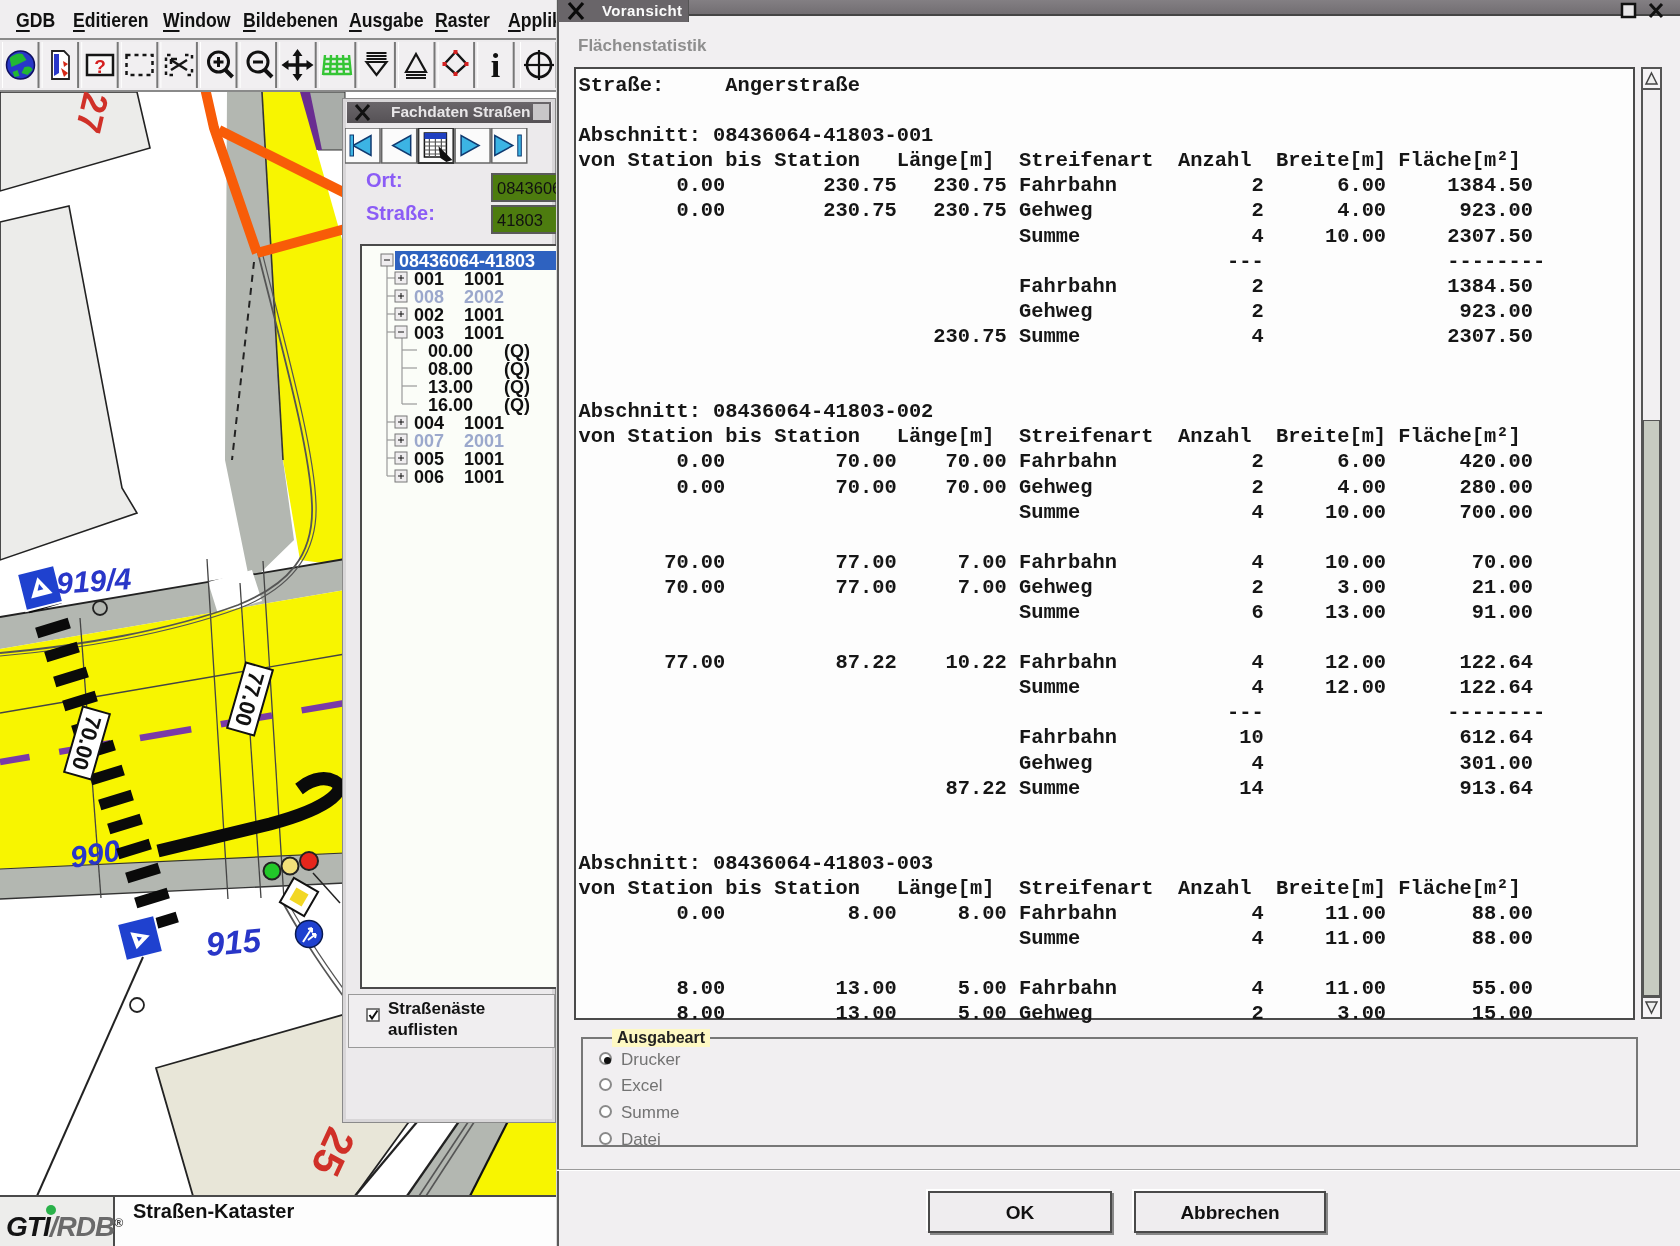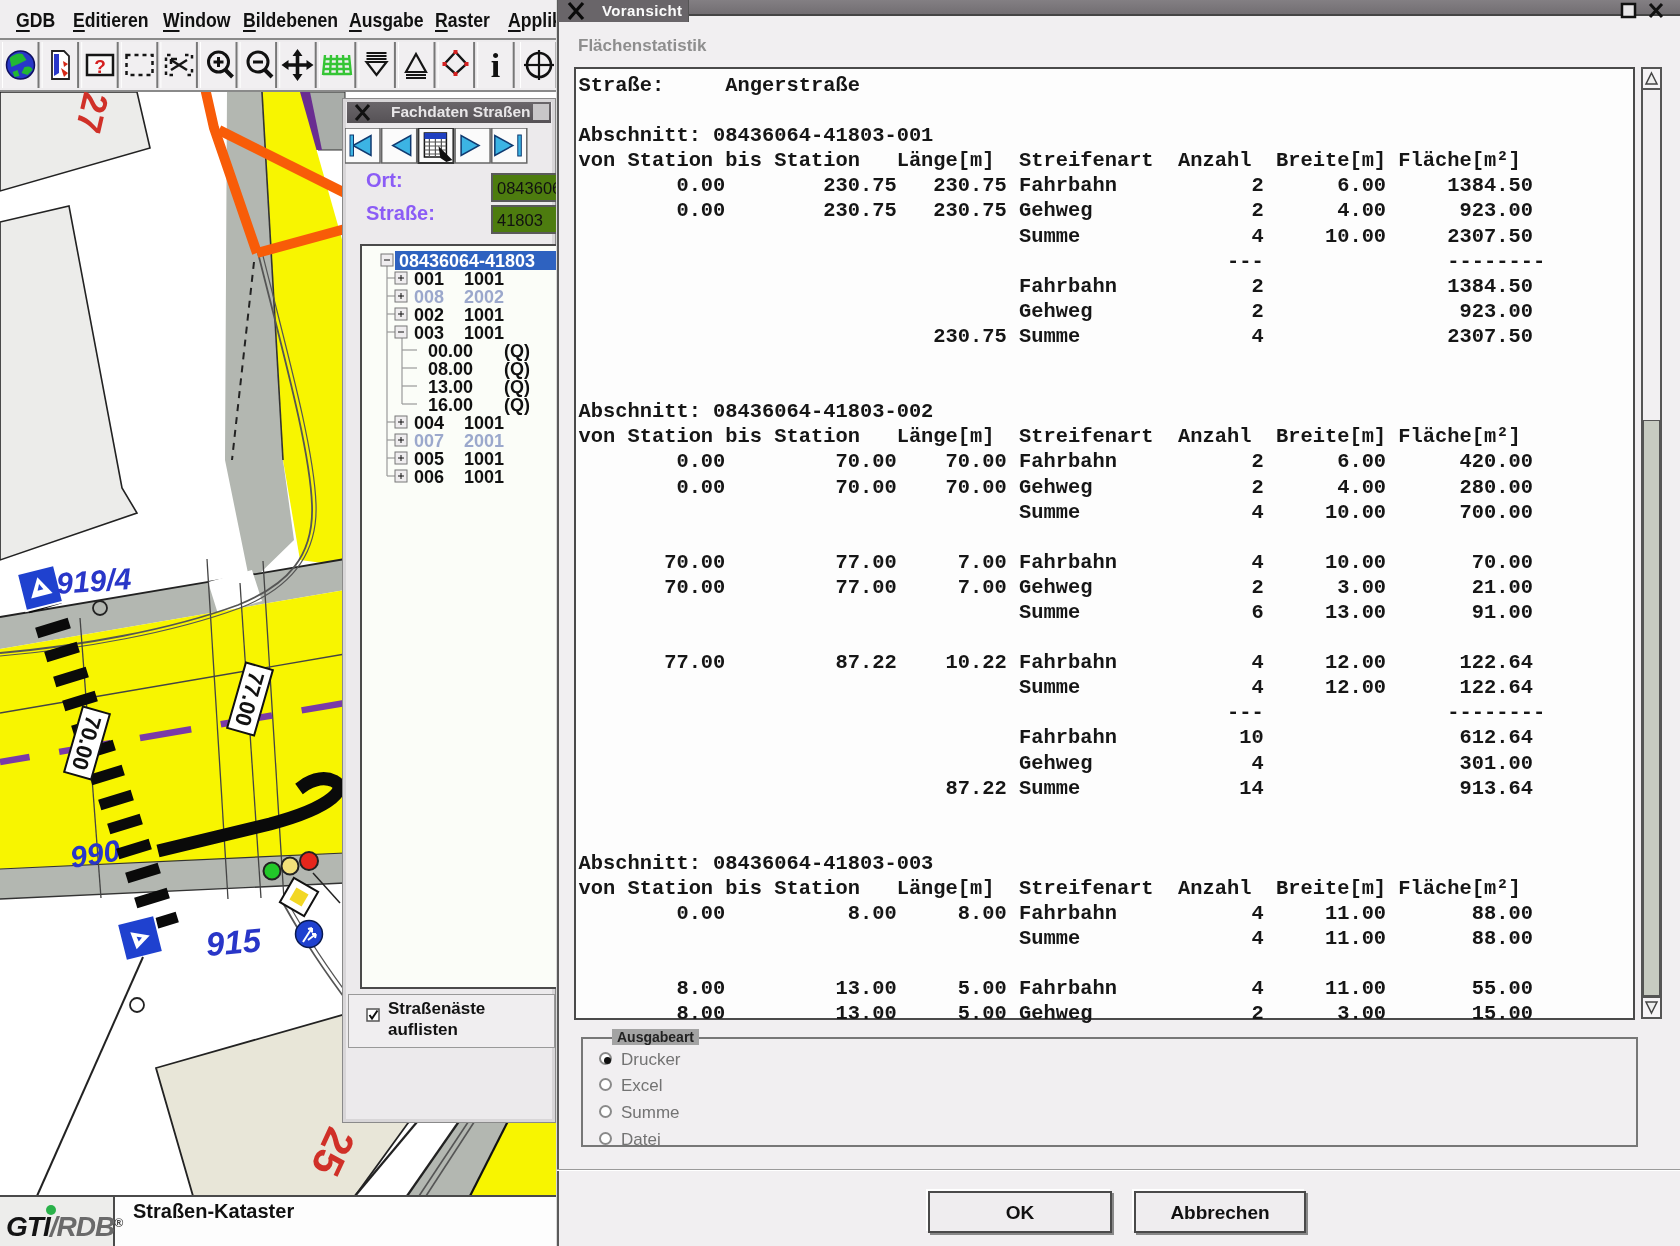--- a/index.html
+++ b/index.html
@@ -30,21 +30,21 @@
 #vtitleL{position:absolute;left:0;top:0;width:131px;height:22px;background:#696569;border-right:1px solid #555;}
 #vtitle .tx{position:absolute;left:44px;top:2px;font-weight:bold;font-size:15px;color:#fbfbfb;letter-spacing:.4px;}
 #flaeche{position:absolute;left:21px;top:36px;font-size:17px;font-weight:bold;color:#8e8e8e;}
 #ta{position:absolute;left:17px;top:67px;width:1061px;height:953px;background:#fdfdfd;border:2px solid #4a4a4a;}
 #ta pre{position:absolute;left:0;top:0;margin:0;padding:4px 0 0 2.5px;font-family:"Liberation Mono",monospace;font-weight:bold;font-size:20.4px;line-height:25.1px;color:#161616;}
 #sbar{position:absolute;left:1084px;top:67px;width:21px;height:952px;background:#f2f0f2;border:2px solid #555;}
 #sbup{position:absolute;left:0;top:0;width:17px;height:21px;background:#f6f4f6;border-bottom:2px solid #555;}
 #sbdn{position:absolute;left:0;bottom:0;width:17px;height:21px;background:#f6f4f6;border-top:2px solid #555;}
 #sbth{position:absolute;left:0;top:351px;width:17px;height:576px;background:#c7cbc1;border:1px solid #555;}
 #fs{position:absolute;left:24px;top:1037px;width:1057px;height:110px;border:2px solid #777;}
-#fslegend{position:absolute;left:29px;top:-10px;background:#a3a3a3;padding:0 5px;font-weight:bold;font-size:14px;color:#222;}
+#fslegend{position:absolute;left:29px;top:-10px;background:#fef9c3;padding:0 5px;font-weight:bold;font-size:16px;color:#222;}
 .radio{position:absolute;left:16px;width:13px;height:13px;border-radius:50%;background:#fff;border:2px solid #8a8a8a;}
 .rlab{position:absolute;left:38px;font-weight:normal;font-size:17px;color:#737373;}
 #vsep{position:absolute;left:0;top:1169px;width:1124px;height:2px;background:#9a9a9a;border-bottom:1px solid #fff;}
 .vbtn{position:absolute;top:1191px;height:42px;background:#efedef;border:2px solid #4a4a4a;box-shadow:-2px -2px 0 #fff,2px 2px 0 #888;font-weight:bold;font-size:19px;color:#111;text-align:center;padding-top:9px;}
 </style></head>
 <body>
 <div id="stage">
 
 <svg class="abs" id="map" width="560" height="1246" viewBox="0 0 560 1246" style="left:0;top:0">
 <rect x="0" y="92" width="560" height="1104" fill="#ffffff"></rect>
@@ -469,16 +469,16 @@
         <div class="rlab" style="top:11px">Drucker</div>
 <div class="radio" style="top:39px"></div>
         <div class="rlab" style="top:37px">Excel</div>
 <div class="radio" style="top:66px"></div>
         <div class="rlab" style="top:64px">Summe</div>
 <div class="radio" style="top:93px"></div>
         <div class="rlab" style="top:91px">Datei</div>
 </div>
 <div id="vsep"></div>
 <div class="vbtn" style="left:371px;width:184px">OK</div>
-<div class="vbtn" style="left:577px;width:172px">Abbrechen</div>
+<div class="vbtn" style="left:577px;width:192px">Abbrechen</div>
 </div>
 
 </div>
 
 </body></html>

